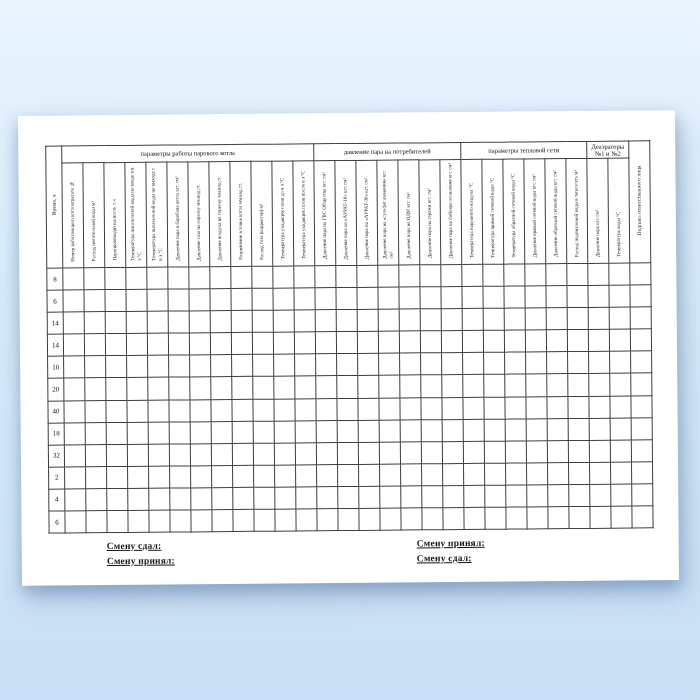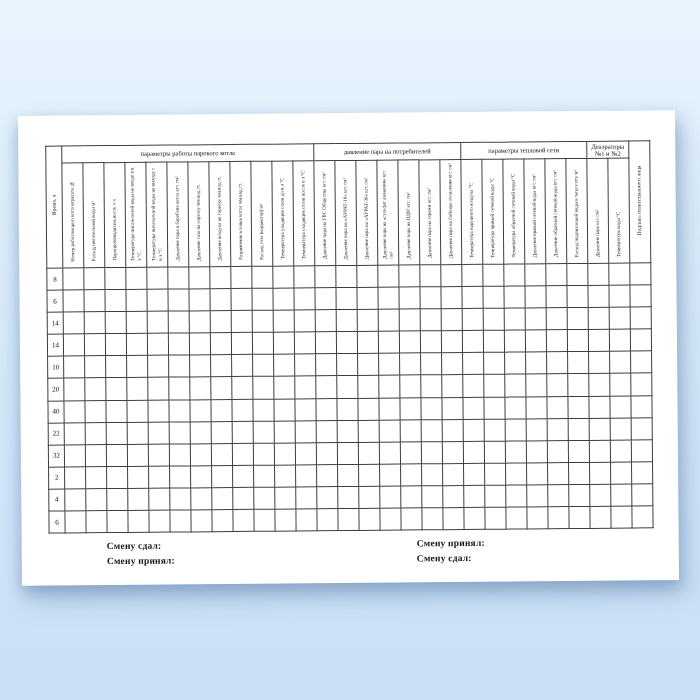--- a/index.html
+++ b/index.html
@@ -43,20 +43,21 @@
   .vtext.big{font-size:5.5px;}
   .rowlabel{
     font-size:7px;font-weight:bold;text-align:center;vertical-align:middle;color:#111;
   }
   .bodycell{height:22.1px;background:#fff;}
   tbody tr{height:22.1px;}
   .footer-block{
     position:absolute;top:424px;
     font-size:9.5px;font-weight:bold;line-height:14.5px;color:#161616;
     letter-spacing:.2px;
+    text-decoration:underline;
   }
   .footer-left{left:85px;}
   .footer-right{left:395px;}
 </style>
 </head>
 <body>
 
 <div class="paper">
 
   <table class="log">
@@ -342,21 +343,21 @@
           <td class="bodycell"></td>
           <td class="bodycell"></td>
           <td class="bodycell"></td>
           <td class="bodycell"></td>
           <td class="bodycell"></td>
           <td class="bodycell"></td>
           <td class="bodycell"></td>
           <td class="bodycell"></td>
         </tr>
         <tr>
-          <th class="rowlabel">22</th>
+          <th class="rowlabel">18</th>
           <td class="bodycell"></td>
           <td class="bodycell"></td>
           <td class="bodycell"></td>
           <td class="bodycell"></td>
           <td class="bodycell"></td>
           <td class="bodycell"></td>
           <td class="bodycell"></td>
           <td class="bodycell"></td>
           <td class="bodycell"></td>
           <td class="bodycell"></td>

